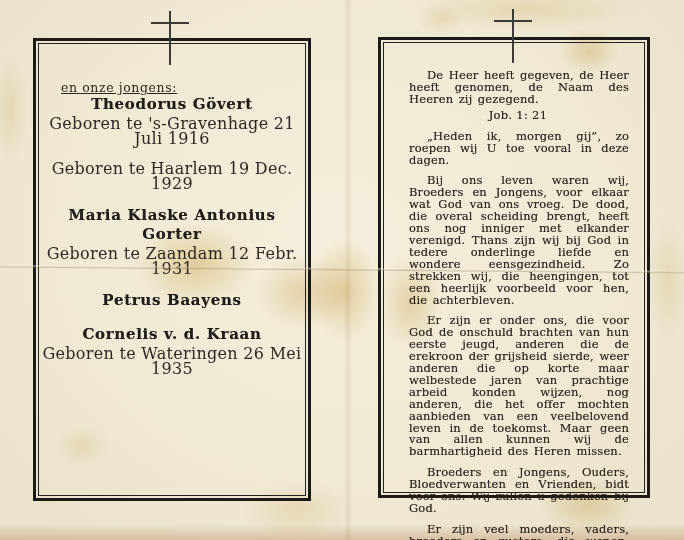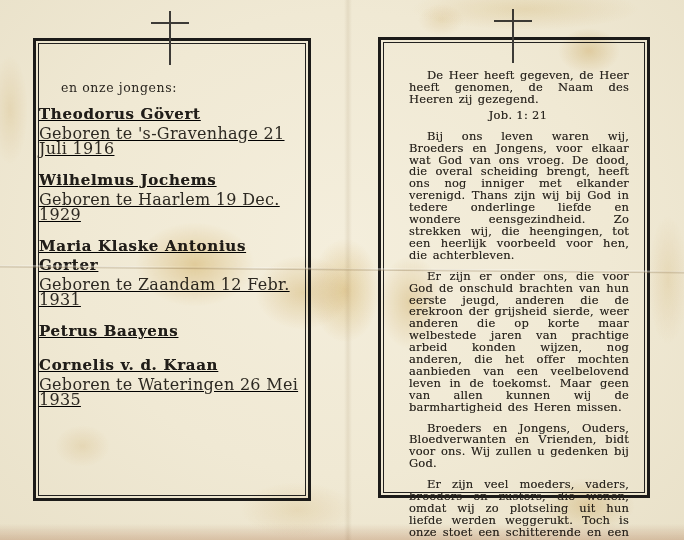--- a/index.html
+++ b/index.html
@@ -23,22 +23,22 @@
   .top-wash{position:absolute;left:410px;top:-12px;width:230px;height:42px;z-index:10;border-radius:50%;mix-blend-mode:multiply;
     background:radial-gradient(ellipse at center, rgba(224,196,130,.30) 0%, rgba(224,196,130,0) 70%);}
   
   .frame{position:absolute;border:3px solid #1c1b19;box-sizing:border-box;}
   .frame-inner{position:absolute;inset:2px;border:1px solid #232220;}
   
   .cross{position:absolute;z-index:6;width:38px;height:54px;}
   .cross .cv{position:absolute;left:18px;top:0;width:2px;height:54px;background:#3d3b37;}
   .cross .ch{position:absolute;left:0;top:11px;width:38px;height:2px;background:#3d3b37;}
   
-  .intro{margin:36px 0 0 22px;font-size:12.5px;letter-spacing:.6px;color:#2a2620;}
-  .entries{margin-top:10px;text-decoration:underline;}
+  .intro{margin:36px 0 0 22px;font-size:12.5px;letter-spacing:.6px;color:#2a2620;text-decoration:underline;}
+  .entries{text-align:center;}
   .entry{margin-bottom:15px;}
   .entry-name{font-weight:700;font-size:15px;line-height:19px;letter-spacing:.7px;color:#201d19;
     text-shadow:0 0 .4px rgba(30,25,18,.55);}
   .entry-detail{font-size:16px;line-height:15px;letter-spacing:.3px;color:#2d2922;margin-top:2px;}
   
   .text-col{position:absolute;left:25px;right:15px;top:27px;color:#2a2620;
     text-shadow:0 0 .4px rgba(35,28,20,.5);}
   .text-col p{margin:0 0 9px 0;font-size:11.5px;line-height:11.9px;letter-spacing:.15px;word-spacing:1.6px;
     text-align:justify;text-indent:18px;}
   .citation{font-size:11.5px;line-height:12px;text-align:center;margin:-6px 2px 10px 0;letter-spacing:.3px;}
@@ -63,21 +63,20 @@
 
   <div class="frame" style="left:33px;top:38px;width:278px;height:463px;">
     <div class="frame-inner">
       <div class="intro">en onze jongens:</div>
       <div class="entries">
         <div class="entry">
           <div class="entry-name">Theodorus Gövert</div>
           <div class="entry-detail">Geboren te 's-Gravenhage 21 Juli 1916</div>
         </div>
         <div class="entry">
-          <div class="entry-name">Wilhelmus Jochems</div>
           <div class="entry-detail">Geboren te Haarlem 19 Dec. 1929</div>
         </div>
         <div class="entry">
           <div class="entry-name">Maria Klaske Antonius Gorter</div>
           <div class="entry-detail">Geboren te Zaandam 12 Febr. 1931</div>
         </div>
         <div class="entry">
         </div>
         <div class="entry">
           <div class="entry-name">Petrus Baayens</div>
@@ -88,20 +87,21 @@
         </div>
       </div>
     </div>
   </div>
 
   <div class="frame" style="left:378px;top:37px;width:272px;height:461px;">
     <div class="frame-inner">
       <div class="text-col">
         <p>De Heer heeft gegeven, de Heer heeft genomen, de Naam des Heeren zij gezegend.</p>
         <div class="citation">Job. 1: 21</div>
+        <p>„Heden ik, morgen gij”, zo roepen wij U toe vooral in deze dagen.</p>
         <p>Bij ons leven waren wij, Broeders en Jongens, voor elkaar wat God van ons vroeg. De dood, die overal scheiding brengt, heeft ons nog inniger met elkander verenigd. Thans zijn wij bij God in tedere onderlinge liefde en wondere eensgezindheid. Zo strekken wij, die heengingen, tot een heerlijk voorbeeld voor hen, die achterbleven.</p>
         <p>Er zijn er onder ons, die voor God de onschuld brachten van hun eerste jeugd, anderen die de erekroon der grijsheid sierde, weer anderen die op korte maar welbestede jaren van prachtige arbeid konden wijzen, nog anderen, die het offer mochten aanbieden van een veelbelovend leven in de toekomst. Maar geen van allen kunnen wij de barmhartigheid des Heren missen.</p>
         <p>Broeders en Jongens, Ouders, Bloedverwanten en Vrienden, bidt voor ons. Wij zullen u gedenken bij God.</p>
         <p>Er zijn veel moeders, vaders, broeders en zusters, die wenen, omdat wij zo plotseling uit hun liefde werden weggerukt. Toch is onze stoet een schitterende en een glorierijke. Weent dus niet over ons, maar weent over U zelf, omdat de dag der eeuwige vreugde nog niet voor u is aangebroken.</p>
       </div>
     </div>
   </div>
 
   <div class="stain st-a" style="left:135px;top:222px;width:120px;height:85px;"></div>
   <div class="stain st-a" style="left:310px;top:238px;width:70px;height:105px;"></div>

